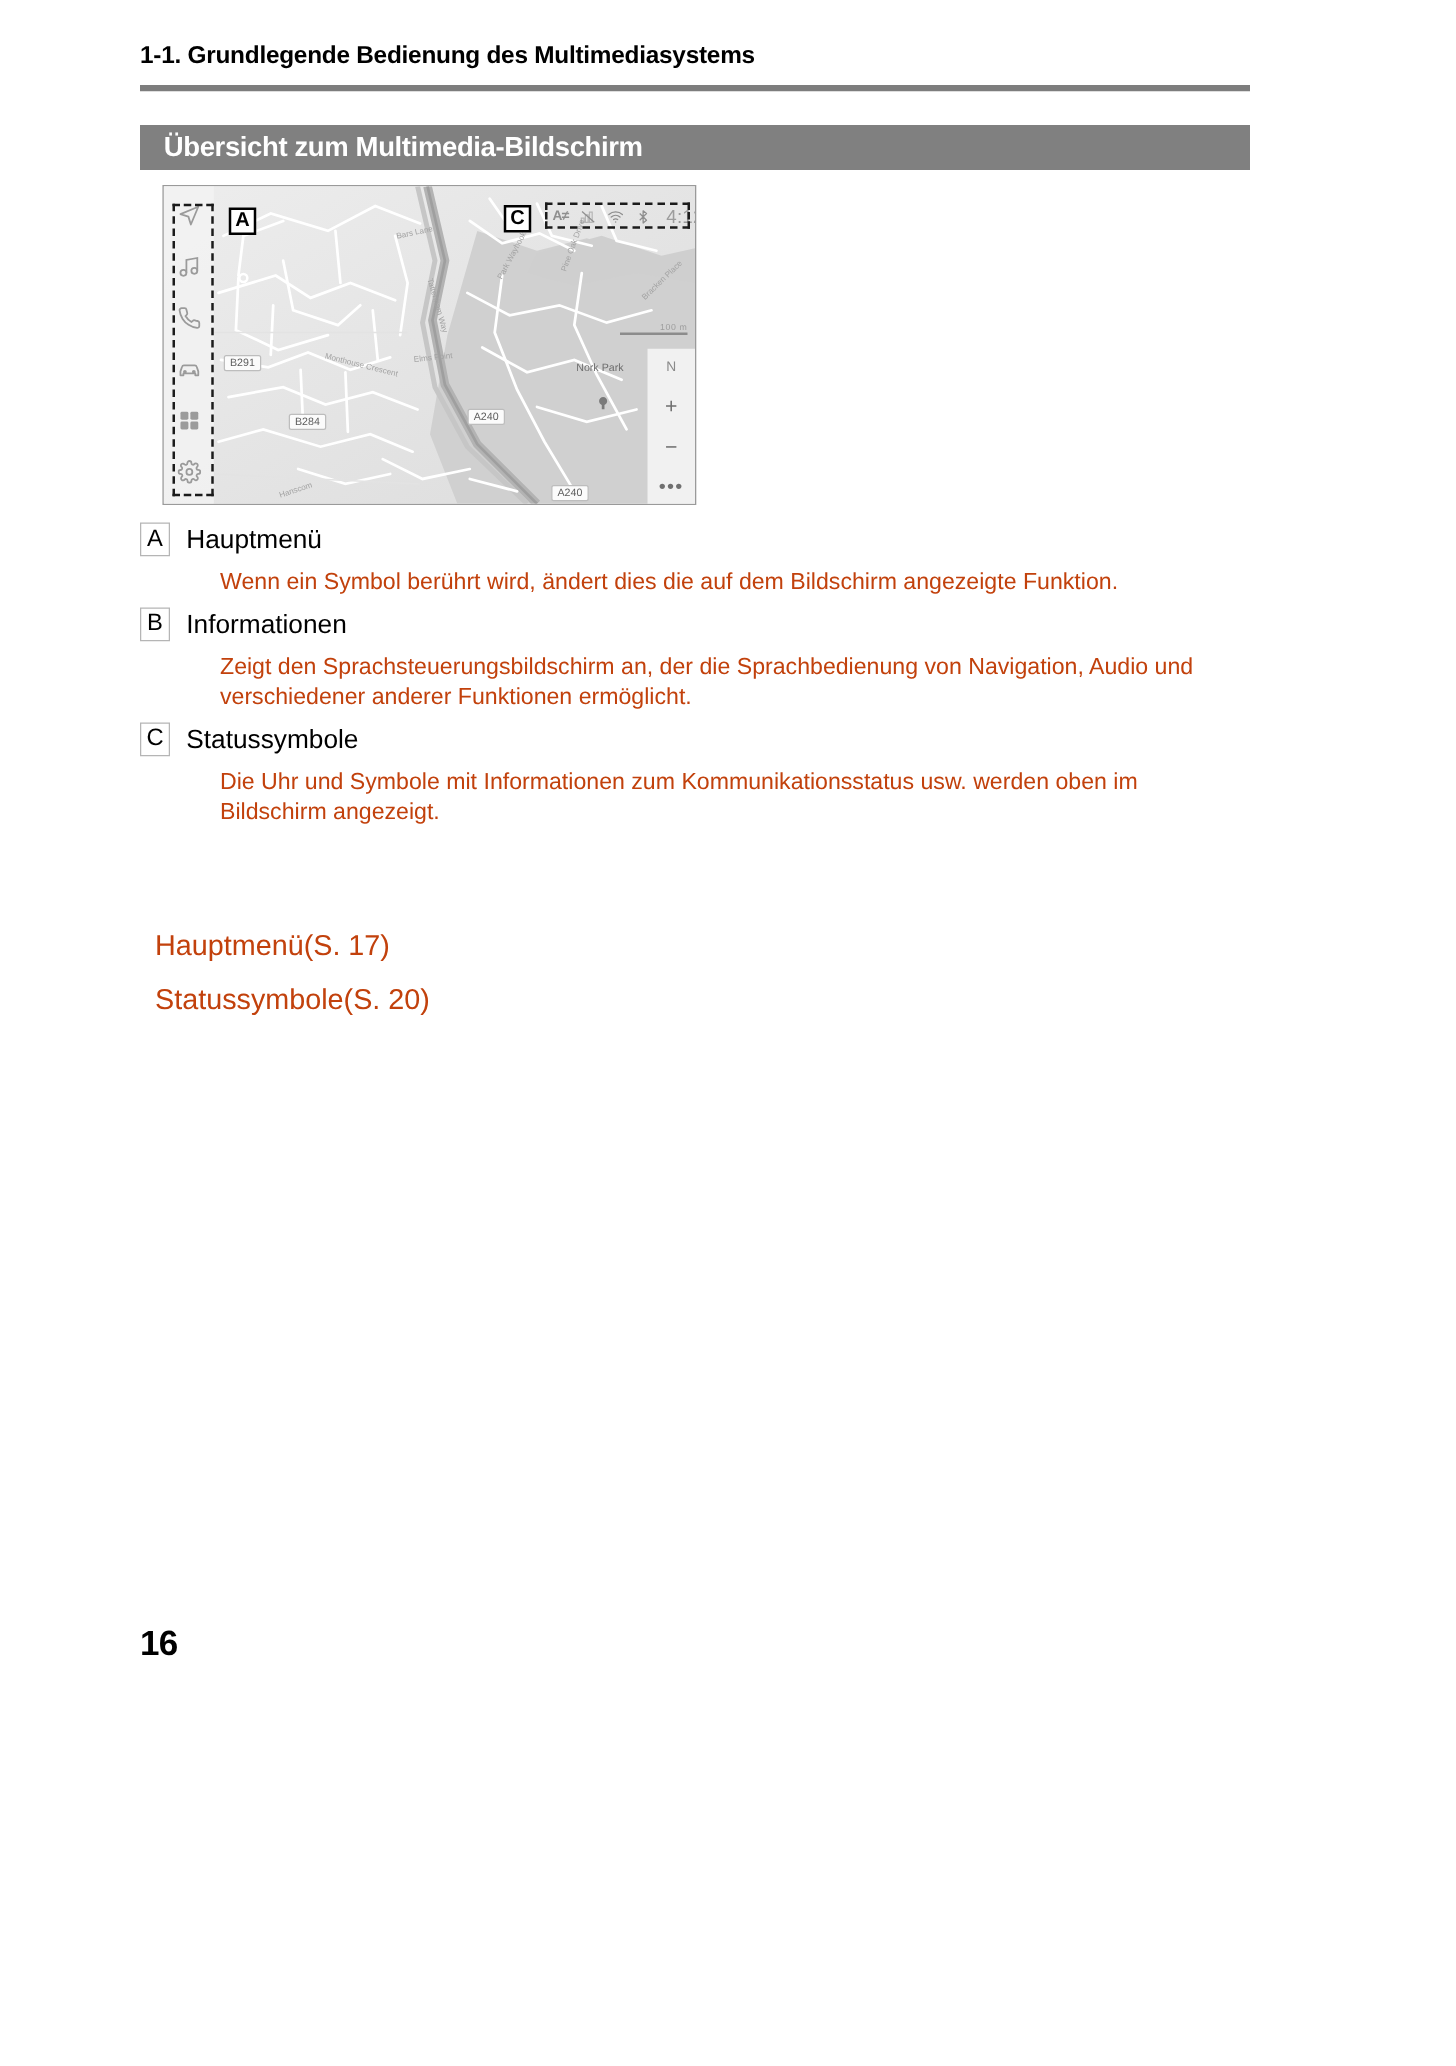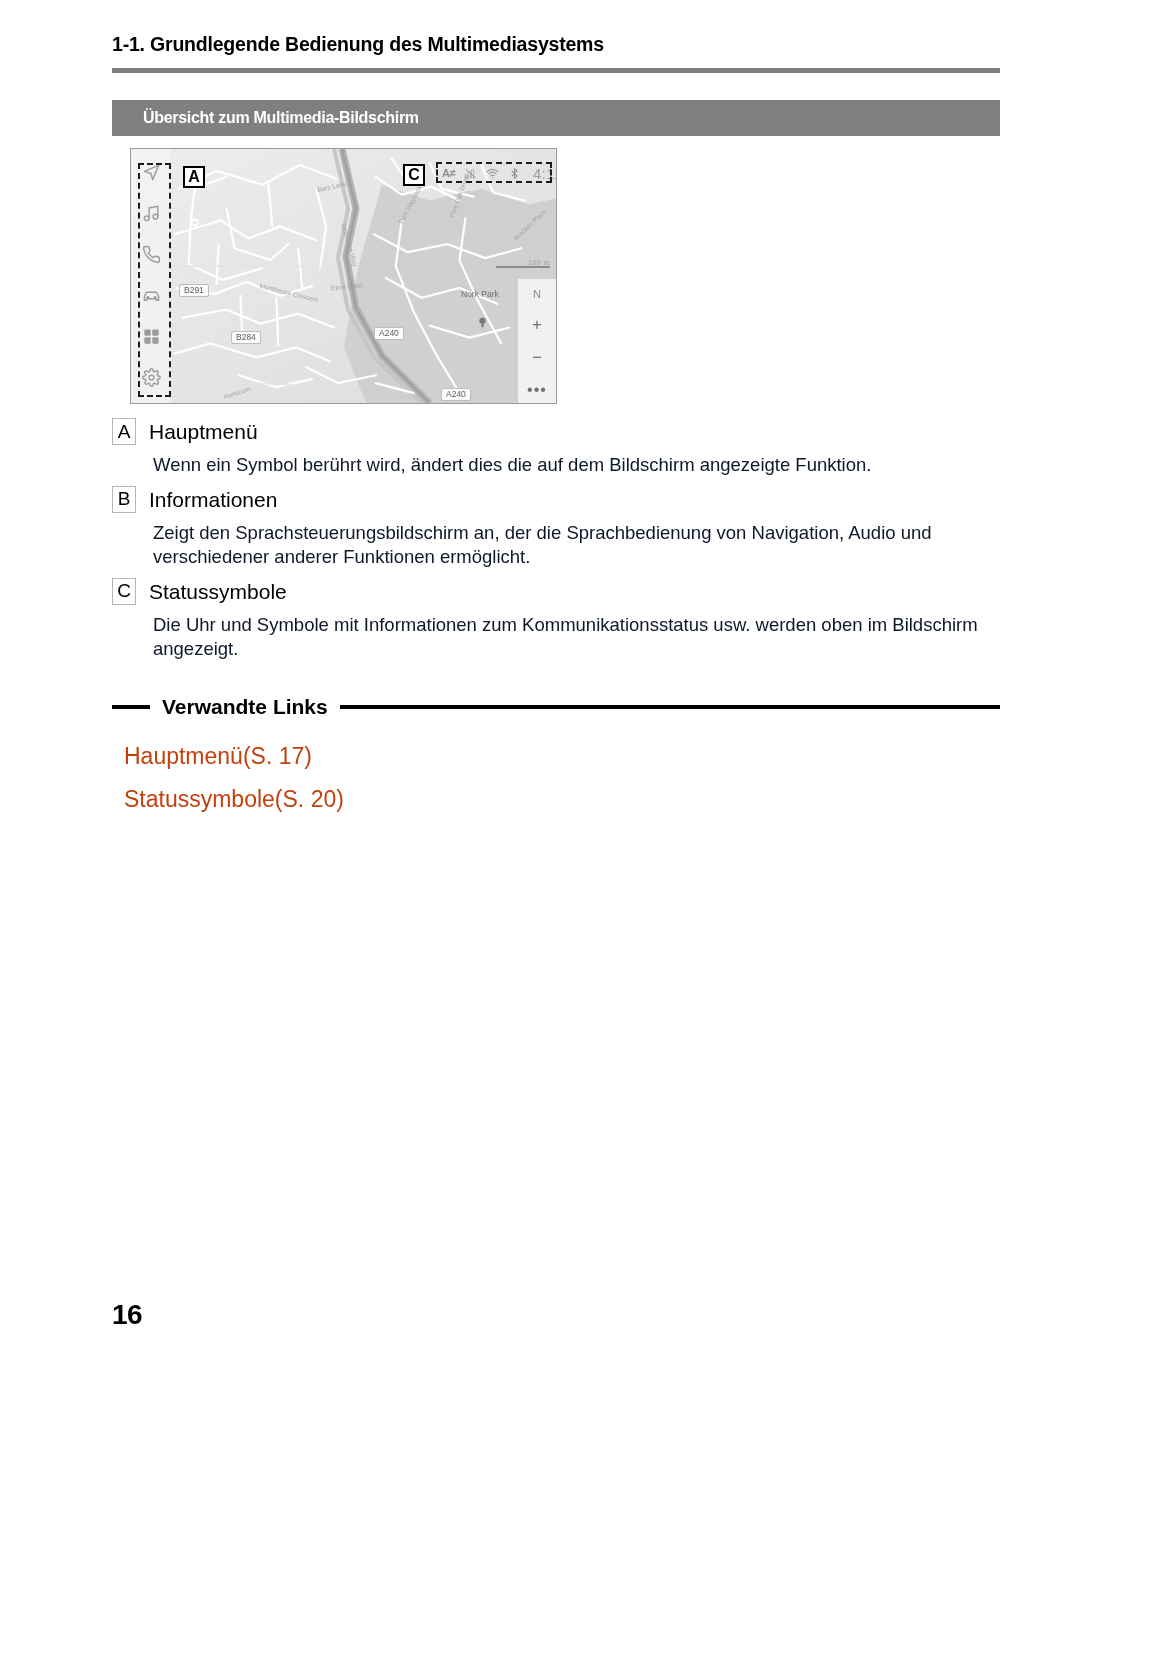--- a/index.html
+++ b/index.html
@@ -49,23 +49,23 @@
     left: 112px;
     top: 100px;
     width: 888px;
     height: 36px;
     background: #808080;
     display: flex;
     align-items: center;
   }
   .section-band-title {
     color: #ffffff;
-    font-size: 16px;
+    font-size: 22px;
     font-weight: bold;
-    padding-left: 31px;
+    padding-left: 19px;
     letter-spacing: -0.3px;
     white-space: nowrap;
   }
 
   
   .figure {
     position: absolute;
     left: 130px;
     top: 148px;
     width: 427px;
@@ -236,25 +236,25 @@
     flex: 0 0 auto;
     background: #fff;
     font-family: "Liberation Sans", sans-serif;
   }
   .legend-title {
     font-size: 21px;
     line-height: 27px;
     color: #000;
   }
   .legend-body {
-    margin-left: 41px;
+    margin-left: 64px;
     margin-top: 8px;
     font-size: 18.5px;
     line-height: 1.33;
-    color: #0f172a;
+    color: #c2410c;
     max-width: 843px;
     text-align: left;
   }
 
   
   .rel-head {
     position: absolute;
     left: 112px;
     top: 695px;
     width: 888px;
@@ -491,25 +491,20 @@
 
     <div class="legend-item">
       <div class="legend-head">
         <div class="legend-key">C</div>
         <div class="legend-title">Statussymbole</div>
       </div>
       <div class="legend-body">Die Uhr und Symbole mit Informationen zum Kommunikationsstatus usw. werden oben im Bildschirm angezeigt.</div>
     </div>
   </div>
 
-  <div class="rel-head">
-    <div class="rel-rule-left"></div>
-    <div class="rel-title">Verwandte Links</div>
-    <div class="rel-rule-right"></div>
-  </div>
 
   <div class="links">
     <a class="link-item" href="#">Hauptmenü(S. 17)</a>
     <a class="link-item" href="#">Statussymbole(S. 20)</a>
   </div>
 
   <div class="folio">16</div>
 </div>
 
 </body></html>

